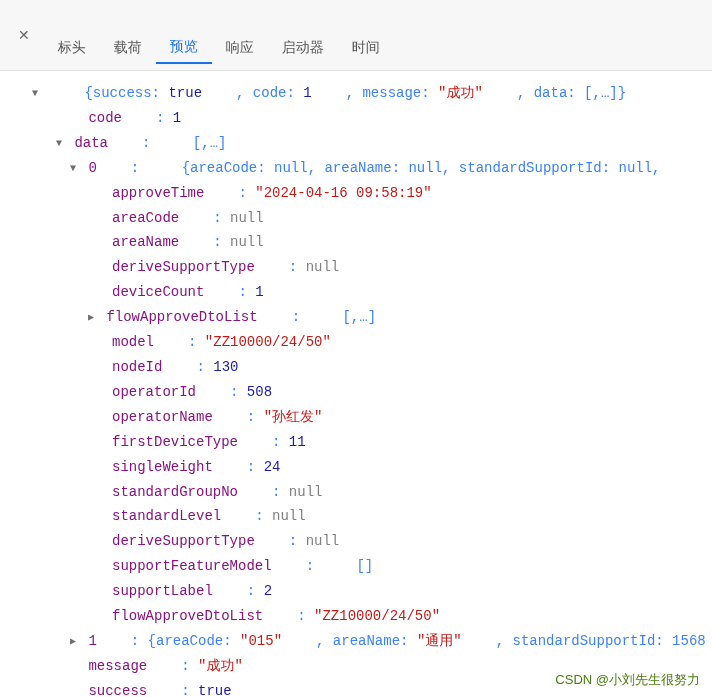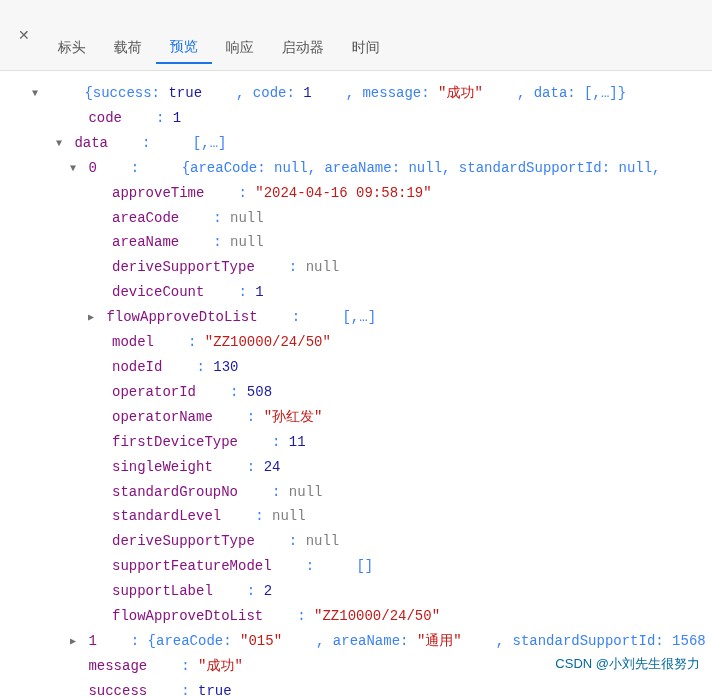--- a/index.html
+++ b/index.html
@@ -60,23 +60,23 @@
     .ind3 { padding-left: 60px; }
     .ind4 { padding-left: 92px; }
     .key { color: #881280; }
     .str { color: #c41a16; }
     .num { color: #1a1aa6; }
     .bool { color: #1a1aa6; }
     .null { color: #808080; }
     .punct { color: #3b82f6; margin-left: 34px; }
     .watermark {
       position: absolute;
-      bottom: 24px;
+      bottom: 8px;
       right: 12px;
-      color: #0369a1;
+      color: #4d7c0f;
       font-family: -apple-system, "Microsoft YaHei", sans-serif;
       font-size: 13px;
     }
   </style>
 </head>
 <body>
 
 <div class="tabs">
   <span class="close-btn">✕</span>
   <span class="tab">标头</span>

